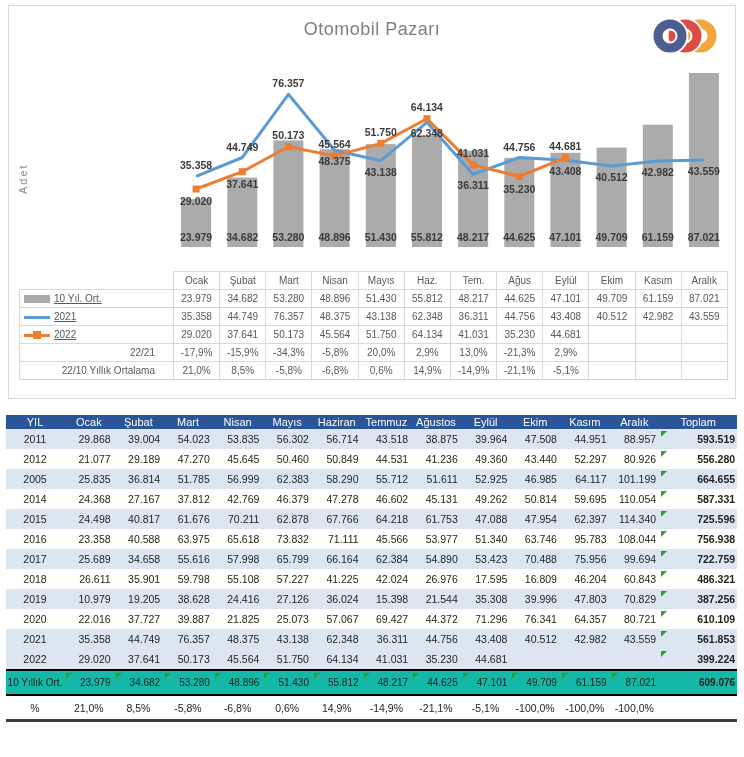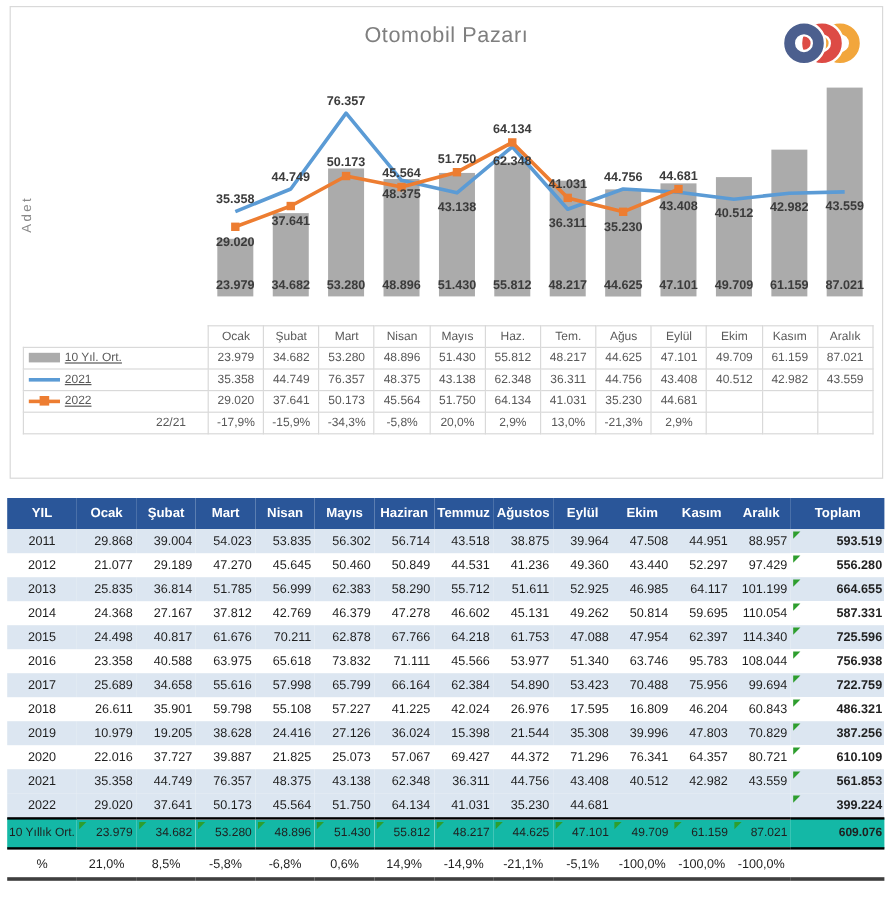--- a/index.html
+++ b/index.html
@@ -27,21 +27,21 @@
   .ltab .rlbl{text-align:right;padding-right:18px;}
   .sw-bar{display:inline-block;width:26px;height:8px;background:var(--c-bar);margin-right:4px;vertical-align:middle;}
   .sw-line{display:inline-block;width:26px;height:3px;margin-right:4px;vertical-align:middle;}
   .sw-combo{display:inline-block;position:relative;width:26px;height:9px;margin-right:4px;vertical-align:middle;}
   .sw-combo .l{position:absolute;left:0;top:3px;width:26px;height:3px;}
   .sw-combo .m{position:absolute;left:9px;top:0;width:8px;height:8px;}
 
   
   .ytab-wrap{position:absolute;left:6px;top:415px;}
   .ytab{border-collapse:collapse;table-layout:fixed;width:731px;font-size:10.5px;color:#1F1F1F;}
-  .ytab th{background:var(--c-header);color:#fff;font-size:11px;font-weight:bold;height:26px;padding:0;text-align:center;white-space:nowrap;}
+  .ytab th{background:var(--c-header);color:#fff;font-size:11px;font-weight:normal;height:14px;padding:0;text-align:center;white-space:nowrap;}
   .ytab td{height:20px;padding:0 3px 0 0;text-align:right;white-space:nowrap;}
   .ytab td.yr{text-align:center;padding:0;}
   .ytab tr.shade td{background:var(--c-row-alt);}
   .ytab td.total{font-weight:bold;padding-right:2px;}
   .gm{position:relative;}
   .gm::before{content:'';position:absolute;left:2px;top:2px;width:0;height:0;border-top:6px solid var(--c-marker);border-right:6px solid transparent;}
   .ytab tr.row-avg td{border-top:2px solid #000;border-bottom:2px solid #000;background:#14b8a6;height:23px;font-size:10px;}
   .ytab tr.row-pct td{height:23px;border-bottom:3px solid #3F3F3F;text-align:center;padding:0;}
 </style>
 </head>
@@ -196,20 +196,35 @@
             <td>-5,8%</td>
             <td>20,0%</td>
             <td>2,9%</td>
             <td>13,0%</td>
             <td>-21,3%</td>
             <td>2,9%</td>
             <td></td>
             <td></td>
             <td></td>
           </tr>
+          <tr>
+            <td class="rlbl">22/10 Yıllık Ortalama</td>
+            <td>21,0%</td>
+            <td>8,5%</td>
+            <td>-5,8%</td>
+            <td>-6,8%</td>
+            <td>0,6%</td>
+            <td>14,9%</td>
+            <td>-14,9%</td>
+            <td>-21,1%</td>
+            <td>-5,1%</td>
+            <td></td>
+            <td></td>
+            <td></td>
+          </tr>
         </tbody>
     </table>
   </div>
 </div>
 
 <div class="ytab-wrap">
   <table class="ytab">
     <colgroup>
       <col style="width:58px">
       <col span="12" style="width:49.6px">
@@ -256,25 +271,25 @@
           <td>29.189</td>
           <td>47.270</td>
           <td>45.645</td>
           <td>50.460</td>
           <td>50.849</td>
           <td>44.531</td>
           <td>41.236</td>
           <td>49.360</td>
           <td>43.440</td>
           <td>52.297</td>
-          <td>97.429</td>
+          <td>80.926</td>
           <td class="total gm">556.280</td>
         </tr>
         <tr class="shade">
-          <td class="yr">2013</td>
+          <td class="yr">2005</td>
           <td>25.835</td>
           <td>36.814</td>
           <td>51.785</td>
           <td>56.999</td>
           <td>62.383</td>
           <td>58.290</td>
           <td>55.712</td>
           <td>51.611</td>
           <td>52.925</td>
           <td>46.985</td>

